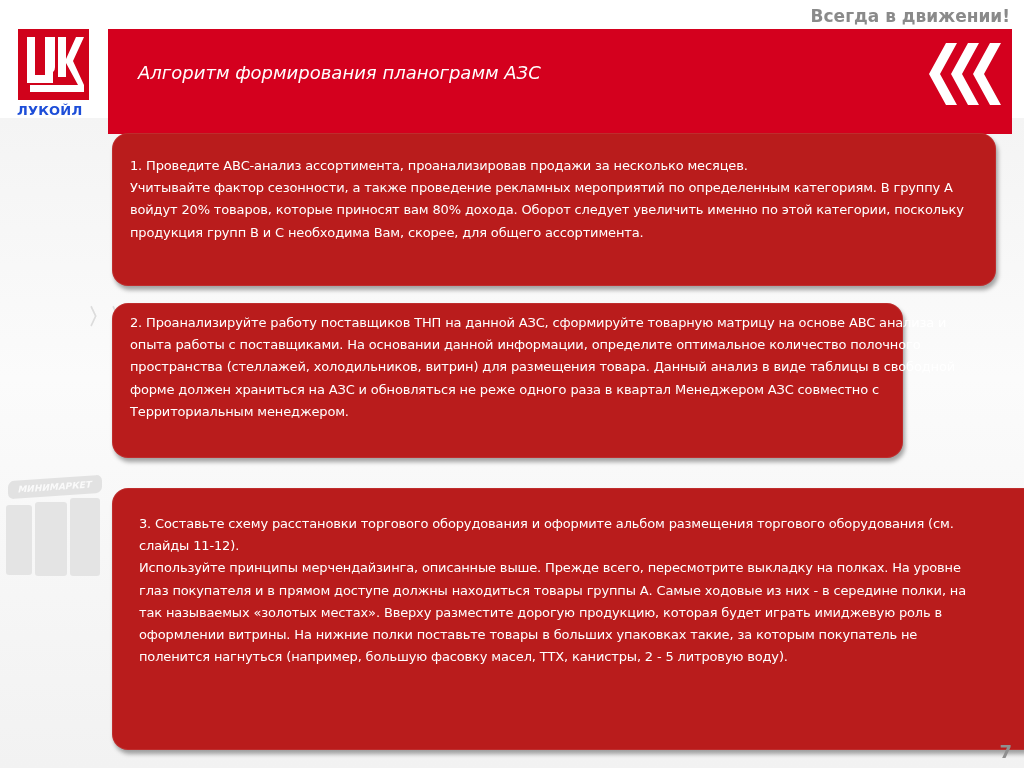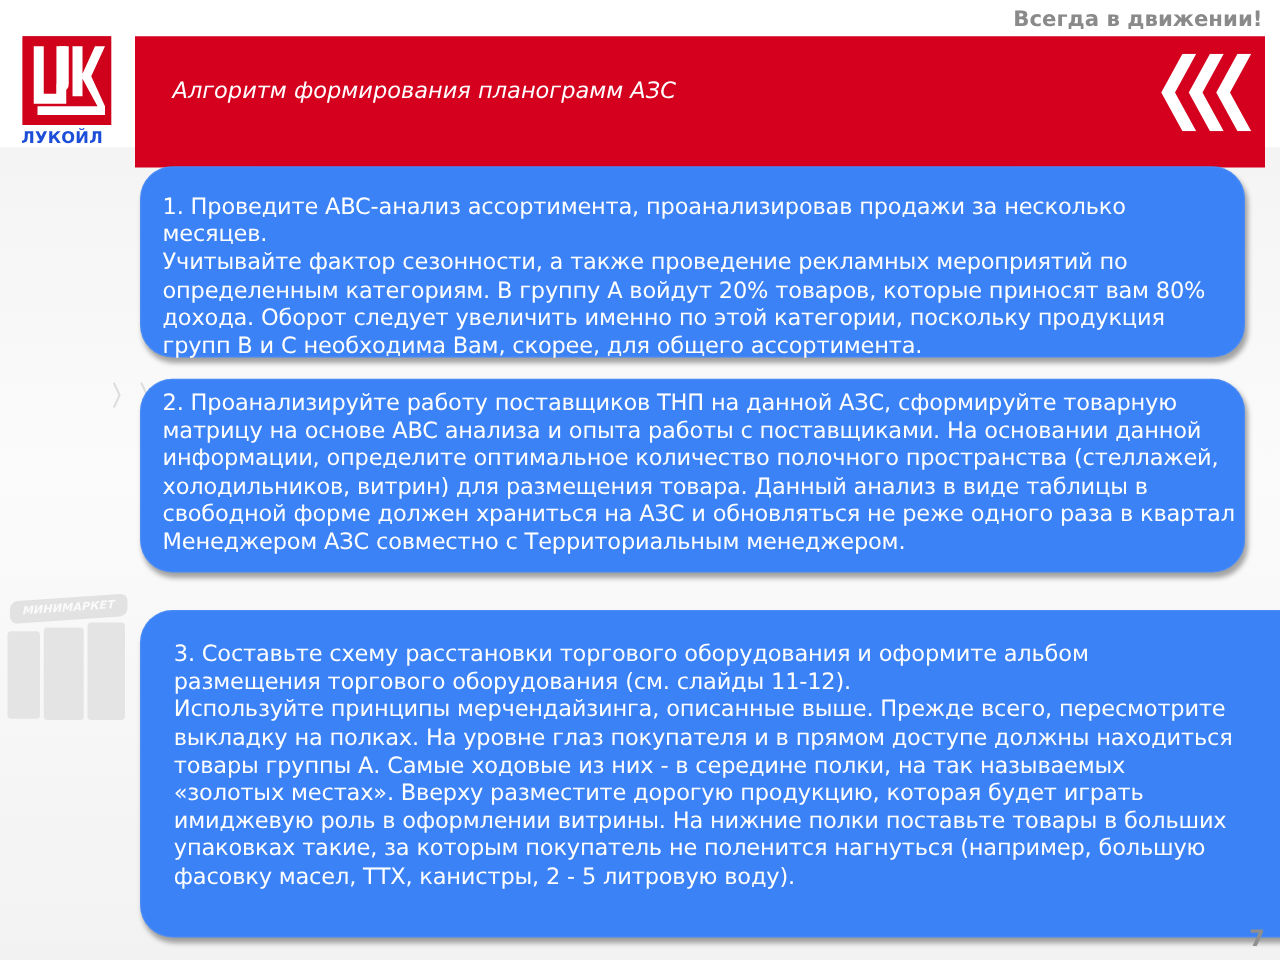--- a/index.html
+++ b/index.html
@@ -16,23 +16,23 @@
     border-radius:6px; transform:skewY(-4deg); color:#fafafa; font-size:9px; font-weight:bold;
     font-style:italic; text-align:center; line-height:18px; }
   .slogan { position:absolute; right:14px; top:6px; font-family:"DejaVu Sans", sans-serif;
     font-weight:bold; font-size:17px; color:#8a8a8a; }
   .logo-box { position:absolute; left:18px; top:29px; width:71px; height:71px; background:#d0021b; }
   .logo-word { position:absolute; left:17px; top:103px; font-size:13px; font-weight:bold; color:#1d4ed8; letter-spacing:0.2px; }
   .banner { position:absolute; left:108px; top:29px; width:904px; height:105px; background:#d4001e; }
   .banner-title { position:absolute; left:30px; top:33px; color:#fff; font-style:italic; font-size:18px; }
   .chevrons { position:absolute; right:8px; top:14px; }
   .card {
-    position:absolute; background:#3b82f6; border-radius:26px;
+    position:absolute; background:#b91c1c; border-radius:16px;
     box-shadow: 2px 4px 4px rgba(0,0,0,0.35), inset 0 0 0 1px rgba(255,255,255,0.08);
-    color:#ffffff; font-size:18px; line-height:22.2px; letter-spacing:-0.15px;
+    color:#ffffff; font-size:13px; line-height:22.2px; letter-spacing:-0.15px;
   }
   .card p { margin:0; white-space:pre-line; }
   .page-num { position:absolute; right:12px; bottom:6px; font-weight:bold; font-size:18px; color:#8f8f8f; }
 </style>
 </head>
 <body>
 
 <div class="bg-top"></div>
 <div class="bg-main"></div>
 
@@ -62,21 +62,21 @@
     <path d="M44 0 h11 L38 31 L55 62 h-11 L27 31 z" fill="#fff"></path>
     <path d="M66 0 h11 L60 31 L77 62 h-11 L49 31 z" fill="#fff"></path>
   </svg>
 </div>
 
 <div class="card" style="left:112px;top:133px;width:884px;height:153px;">
   <p style="position:absolute;left:18px;top:22px;width:860px;">1. Проведите ABC-анализ ассортимента, проанализировав продажи за несколько месяцев.
 Учитывайте фактор сезонности, а также проведение рекламных мероприятий по определенным категориям. В группу А войдут 20% товаров, которые приносят вам 80% дохода. Оборот следует увеличить именно по этой категории, поскольку продукция групп В и С необходима Вам, скорее, для общего ассортимента.</p>
 </div>
 
-<div class="card" style="left:112px;top:303px;width:884px;height:155px;">
+<div class="card" style="left:112px;top:303px;width:791px;height:155px;">
   <p style="position:absolute;left:18px;top:9px;width:860px;">2. Проанализируйте работу поставщиков ТНП на данной АЗС, сформируйте товарную матрицу на основе ABC анализа и опыта работы с поставщиками. На основании данной информации, определите оптимальное количество полочного пространства (стеллажей, холодильников, витрин) для размещения товара. Данный анализ в виде таблицы в свободной форме должен храниться на АЗС и обновляться не реже одного раза в квартал Менеджером АЗС совместно с Территориальным менеджером.</p>
 </div>
 
 <div class="card" style="left:112px;top:488px;width:958px;height:262px;">
   <p style="position:absolute;left:27px;top:25px;width:850px;">3. Составьте схему расстановки торгового оборудования и оформите альбом размещения торгового оборудования  (см. слайды 11-12).
 Используйте принципы мерчендайзинга, описанные выше. Прежде всего, пересмотрите выкладку на полках. На уровне глаз покупателя и в прямом доступе должны находиться товары группы А. Самые ходовые из них - в середине полки, на так называемых «золотых местах». Вверху разместите дорогую продукцию, которая будет играть имиджевую роль в оформлении витрины. На нижние полки поставьте товары в больших упаковках такие, за которым покупатель не поленится нагнуться (например, большую фасовку масел, ТТХ, канистры,  2 - 5 литровую воду).</p>
 </div>
 
 <div class="page-num">7</div>
 

